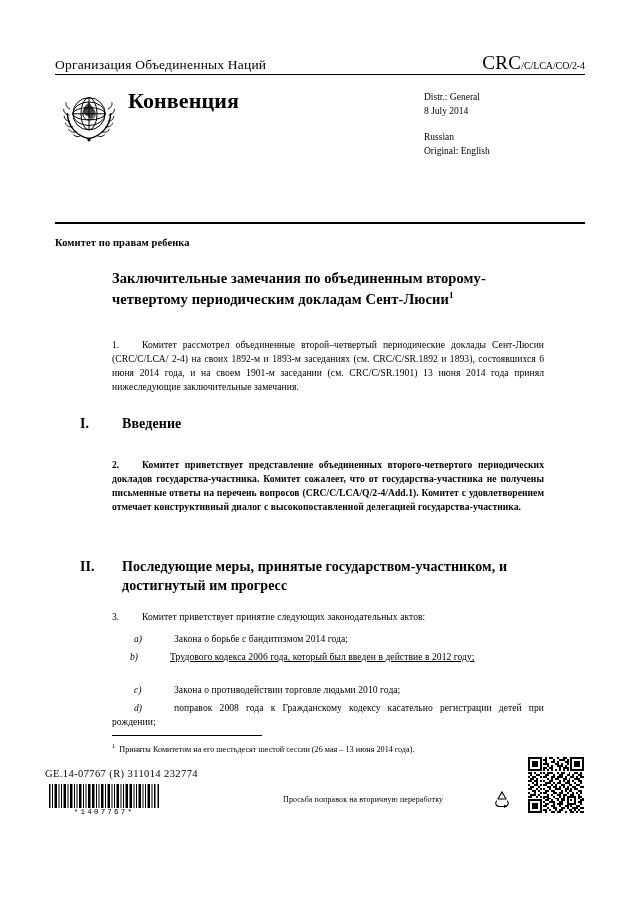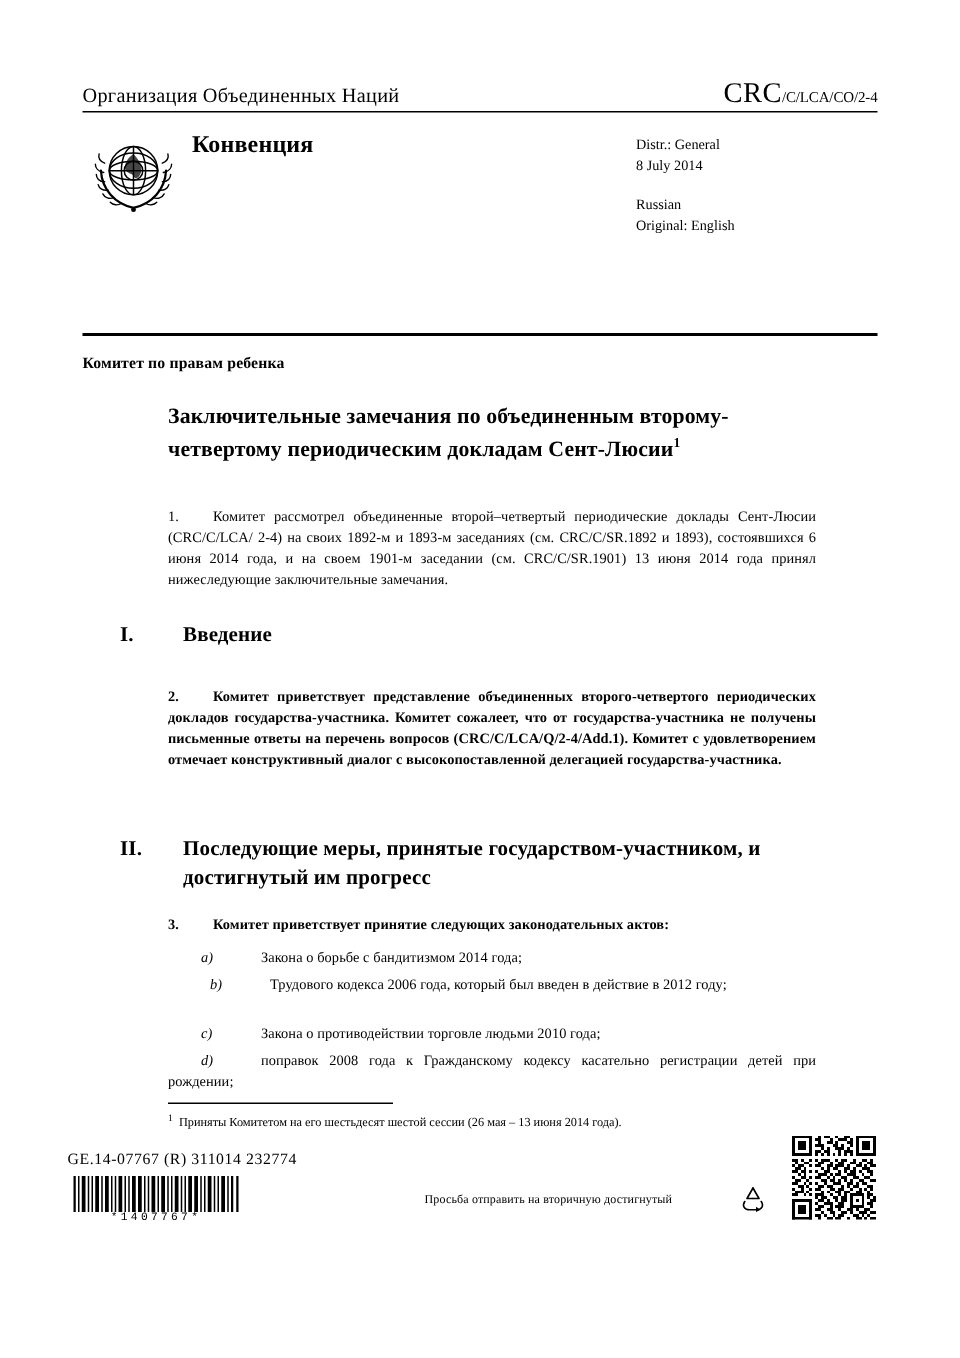--- a/index.html
+++ b/index.html
@@ -73,21 +73,21 @@
     left: 58px;
     top: 84px;
     width: 62px;
     height: 62px;
   }
   .conv-title {
     position: absolute;
     left: 128px;
     top: 86px;
     width: 280px;
-    font-size: 16px;
+    font-size: 22px;
     font-weight: bold;
     line-height: 1.33;
     letter-spacing: .1px;
   }
   .distr-block {
     position: absolute;
     left: 424px;
     top: 90px;
     font-size: 9.5px;
     line-height: 1.5;
@@ -131,21 +131,21 @@
     text-justify: inter-word;
     letter-spacing: .05px;
   }
   .para .num {
     display: inline-block;
     width: 30px;
   }
 
   #para1 { left: 112px; top: 338px; }
   #para2 { left: 112px; top: 458px; font-weight: bold; }
-  #para3 { left: 112px; top: 610px; font-weight: bold; }
+  #para3 { left: 112px; top: 610px; }
 
   .sect {
     position: absolute;
     width: 450px;
     font-size: 14px;
     font-weight: bold;
     line-height: 1.38;
     letter-spacing: .1px;
   }
   .sect .rn {
@@ -169,21 +169,21 @@
     text-align: justify;
     letter-spacing: .05px;
   }
   .subitem .lbl {
     display: inline-block;
     width: 40px;
     margin-left: 22px;
     font-style: italic;
   }
   #item-a { left: 112px; top: 632px; }
-  #item-b { left: 118px; top: 650px; }
+  #item-b { left: 108px; top: 650px; text-decoration: underline; }
   #item-c { left: 112px; top: 683px; }
   #item-d { left: 112px; top: 701px; }
 
   
   .footnote-rule {
     position: absolute;
     left: 112px;
     top: 735px;
     width: 150px;
     height: 1px;
@@ -399,21 +399,21 @@
           <rect x="194" y="0" width="2" height="48"></rect>
         <rect x="199" y="0" width="5" height="48"></rect>
           <rect x="207" y="0" width="2" height="48"></rect>
         <rect x="212" y="0" width="3" height="48"></rect>
           <rect x="219" y="0" width="3" height="48"></rect>
       </g>
     </svg>
   </div>
   <div class="barcode-text">*1407767*</div>
 
-  <div class="recycle-text">Просьба отправить на вторичную достигнутый</div>
+  <div class="recycle-text">Просьба поправок на вторичную переработку</div>
 
   <div class="recycle-icon">
     <svg viewBox="0 0 40 36" width="20" height="18" aria-hidden="true">
       <g fill="none" stroke="#000" stroke-width="2.2" stroke-linecap="round" stroke-linejoin="round">
         <path d="M20 4 L12 18 L20 18"></path>
         <path d="M20 4 L28 18 L20 18"></path>
         <path d="M9 22 C5 28 9 33 15 33 L24 33"></path>
         <path d="M31 22 C35 28 31 33 25 33"></path>
       </g>
       <path d="M24 29 L30 33 L24 36 Z" fill="#000"></path>

